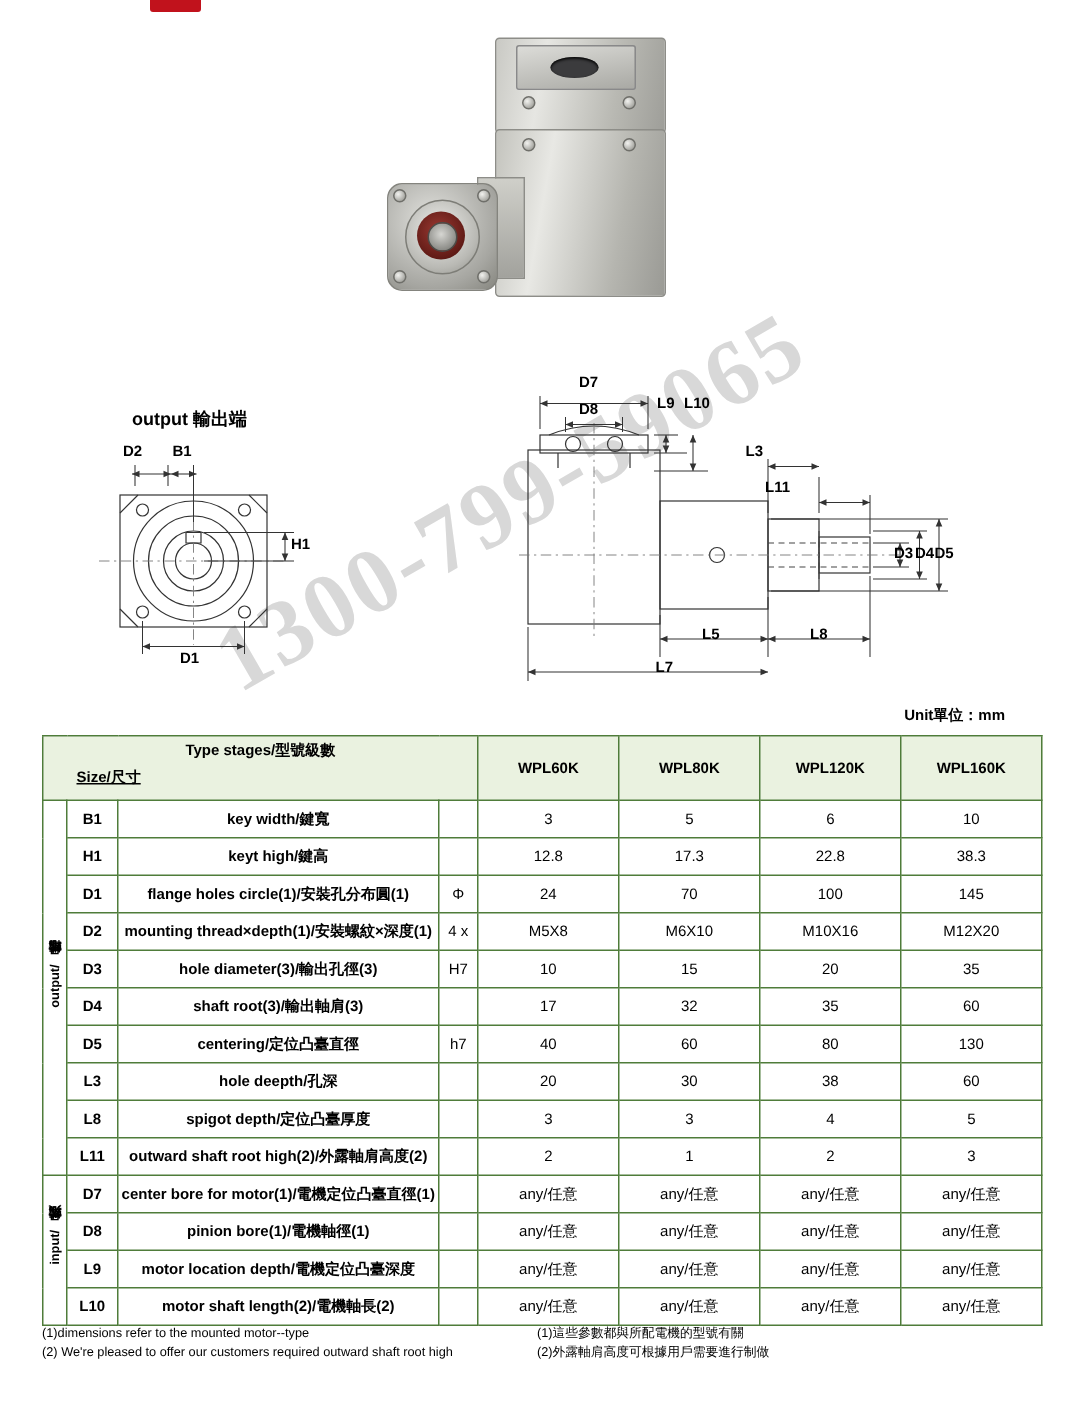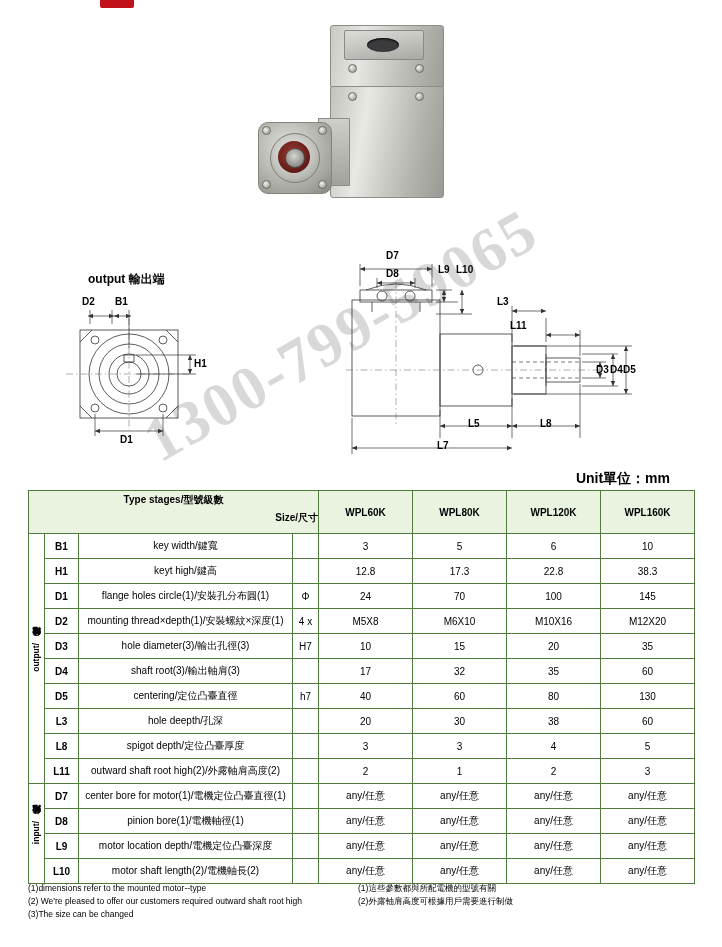--- a/index.html
+++ b/index.html
@@ -155,21 +155,21 @@
     font-weight: bold;
   }
   svg.drawing {
     position: absolute;
     left: 0; top: 0;
     width: 722px; height: 252px;
   }
   .unit-label {
     position: absolute;
     right: 52px; top: 232px;
-    font-size: 14px;
+    font-size: 10px;
     font-weight: bold;
   }
 
   
   .table-wrap {
     position: absolute;
     left: 28px; top: 490px;
     width: 666px;
     z-index: 3;
   }
@@ -205,20 +205,21 @@
     font-size: 8.5px;
     letter-spacing: 0px;
     line-height: 1;
   }
   .codecol { width: 34px; font-weight: bold; }
   .desccol {
     width: 214px;
     text-align: left;
     padding-left: 6px;
     font-size: 9.5px;
+    font-weight: bold;
   }
   .unitcol { width: 26px; font-size: 9.5px; }
   .valcol { width: 92px; }
 
   
   .notes {
     position: absolute;
     left: 28px; top: 882px;
     width: 666px;
     font-size: 8.5px;
@@ -416,21 +417,21 @@
         <col style="width:26px">
       <col style="width:94px">
         <col style="width:94px">
         <col style="width:94px">
         <col style="width:94px">
     </colgroup>
     <tbody>
       <tr>
         <td class="hdr" colspan="4" rowspan="2" style="height:40px;vertical-align:top;padding-top:2px;">
           <div>Type stages/型號級數</div>
-          <div style="text-align:right;padding-left:22px;margin-top:4px;">Size/尺寸</div>
+          <div style="text-align:left;padding-left:22px;margin-top:4px;text-decoration:underline;">Size/尺寸</div>
         </td>
         <td class="hdr" rowspan="2">WPL60K</td>
         <td class="hdr" rowspan="2">WPL80K</td>
         <td class="hdr" rowspan="2">WPL120K</td>
         <td class="hdr" rowspan="2">WPL160K</td>
       </tr>
       <tr></tr>
 
       <tr>
         <td class="sidecol" rowspan="10">
@@ -566,19 +567,18 @@
         <td class="valcol">any/任意</td>
       </tr>
     </tbody>
   </table>
 </div>
 
 <div class="notes">
   <div class="col-l">
     <div>(1)dimensions refer to the mounted motor--type</div>
     <div>(2) We're pleased to offer our customers required outward shaft root high</div>
-    <div>(3)The size can be changed</div>
   </div>
   <div class="col-r">
     <div>(1)這些參數都與所配電機的型號有關</div>
     <div>(2)外露軸肩高度可根據用戶需要進行制做</div>
   </div>
 </div>
 
 </body></html>

